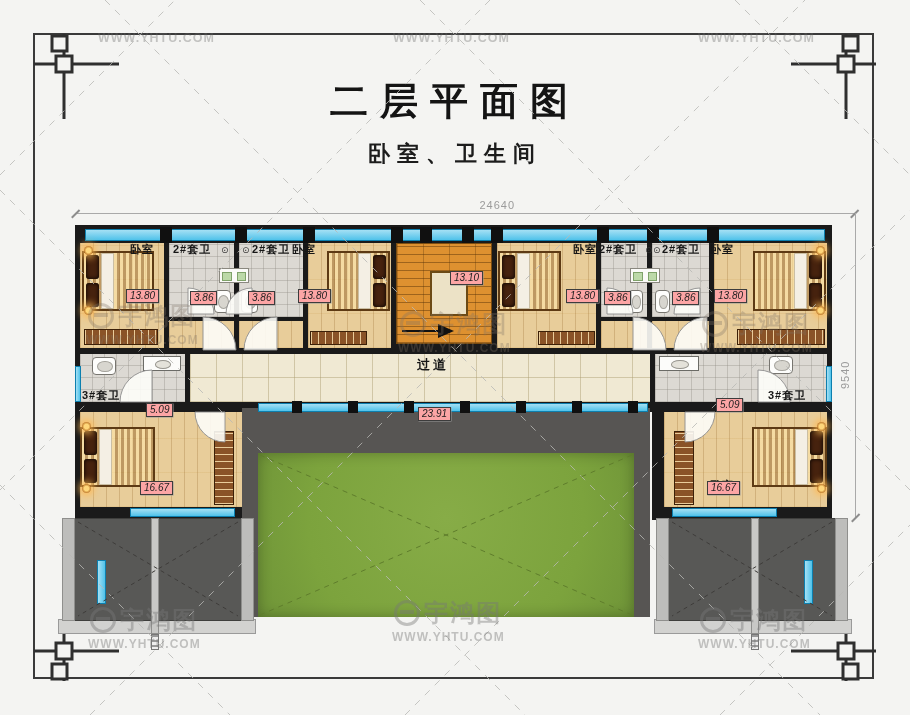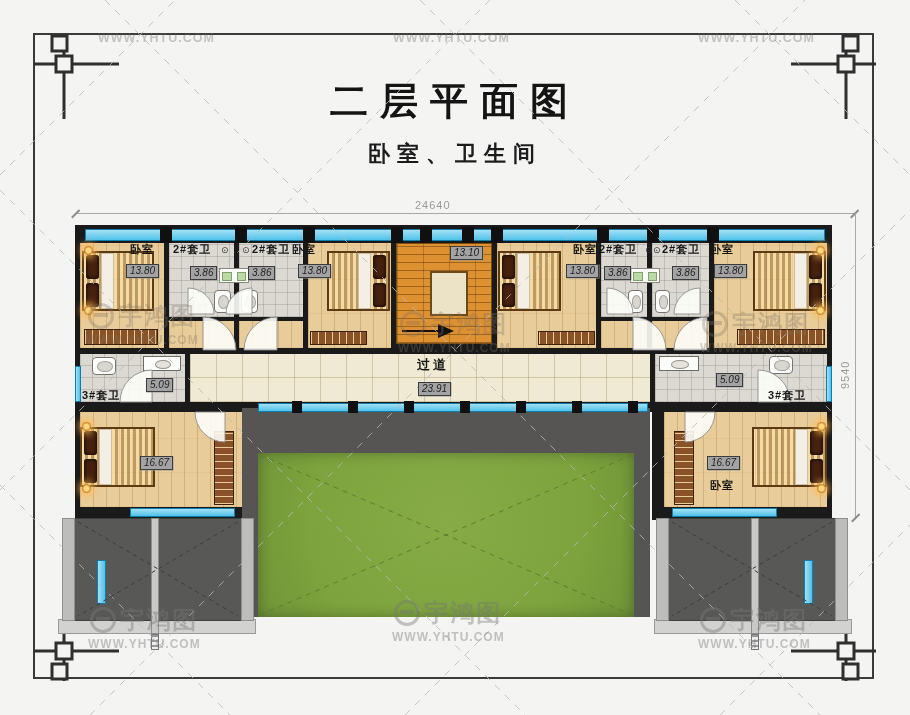--- a/index.html
+++ b/index.html
@@ -65,22 +65,22 @@
   .counter{background:#fcfcfa;border:1px solid #6b6b66;z-index:15;}
   .counter::after{content:"";position:absolute;left:30%;top:22%;width:40%;height:52%;
         border-radius:50%;background:#e4e2da;border:1px solid #97958e;}
   .basin{background:#fbfbf8;border:1px solid #8a887f;z-index:15;}
   .basin::before,.basin::after{content:"";position:absolute;top:25%;width:28%;height:50%;
         background:#bcd9a8;border:1px solid #7fa269;}
   .basin::before{left:6%;} .basin::after{right:6%;}
   
   .rlabel{font-size:11px;font-weight:bold;color:#161616;letter-spacing:1px;white-space:nowrap;z-index:22;}
   .rlabel.big{font-size:13px;letter-spacing:3px;}
-  .abox{background:#a3a3a3;border:1px solid #3c3c3c;font-size:10px;font-style:italic;padding:0 3px;
-        line-height:12px;color:#1e1e1e;z-index:22;box-shadow:.5px .5px 0 #999;white-space:nowrap;}
+  .abox{background:#fca5a5;border:1px solid #3c3c3c;font-size:10px;font-style:italic;padding:0 3px;
+        line-height:12px;color:#1e1e1e;z-index:22;box-shadow:.5px .5px 0 #999;white-space:nowrap;margin-top:25px;}
   .lampicon{font-size:9px;color:#333;z-index:22;line-height:9px;}
   
   .wm1{font-size:12.5px;font-weight:bold;color:rgba(100,100,100,.35);letter-spacing:1px;z-index:24;white-space:nowrap;}
   .wmunit{z-index:24;text-align:center;white-space:nowrap;}
   .wmunit .row{display:flex;align-items:center;justify-content:center;gap:4px;}
   .wmunit .brand{font-size:24px;font-weight:bold;letter-spacing:2px;}
   .wmunit .site{font-size:12px;font-weight:bold;letter-spacing:1px;margin-top:1px;}
   .wmlogo{display:inline-block;width:20px;height:20px;border:3px solid currentColor;border-radius:50%;position:relative;}
   .wmlogo::after{content:"";position:absolute;left:3px;right:3px;top:7px;height:4px;background:currentColor;}
   .wm-mid{color:rgba(128,116,103,.32);}
@@ -126,21 +126,21 @@
       <rect x="42" y="42" width="16" height="16" fill="#f4f4f2"></rect>
     </g>
   </svg>
 
   <div class="a title">二层平面图</div>
   <div class="a subtitle">卧室、卫生间</div>
 
   <div class="a dimline" style="left:75px;top:213px;width:780px;height:1px;"></div>
   <div class="a dimtick" style="left:70px;top:213px;width:11px;height:1.5px;"></div>
   <div class="a dimtick" style="left:849px;top:213px;width:11px;height:1.5px;"></div>
-  <div class="a dimlabel" style="left:415px;top:199px;width:100px;text-align:left;">24640</div>
+  <div class="a dimlabel" style="left:415px;top:199px;width:100px;text-align:right;">24640</div>
   <div class="a dimline" style="left:855px;top:213px;width:1px;height:305px;"></div>
   <div class="a dimtick" style="left:850px;top:517px;width:11px;height:1.5px;"></div>
   <div class="a dimlabel v" style="left:839px;top:330px;height:90px;text-align:center;">9540</div>
 
   <div class="a wallbg" style="left:75px;top:225px;width:757px;height:187px;"></div>
   <div class="a wallbg" style="left:75px;top:405px;width:180px;height:115px;"></div>
   <div class="a wallbg" style="left:652px;top:405px;width:180px;height:115px;"></div>
 
   <div class="a wood" style="left:80px;top:243px;width:84px;height:105px;"></div>
   <div class="a tile" style="left:169px;top:243px;width:65px;height:74px;"></div>

